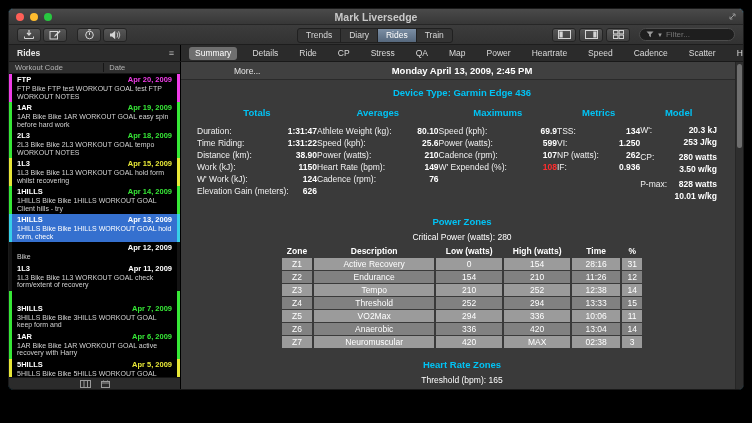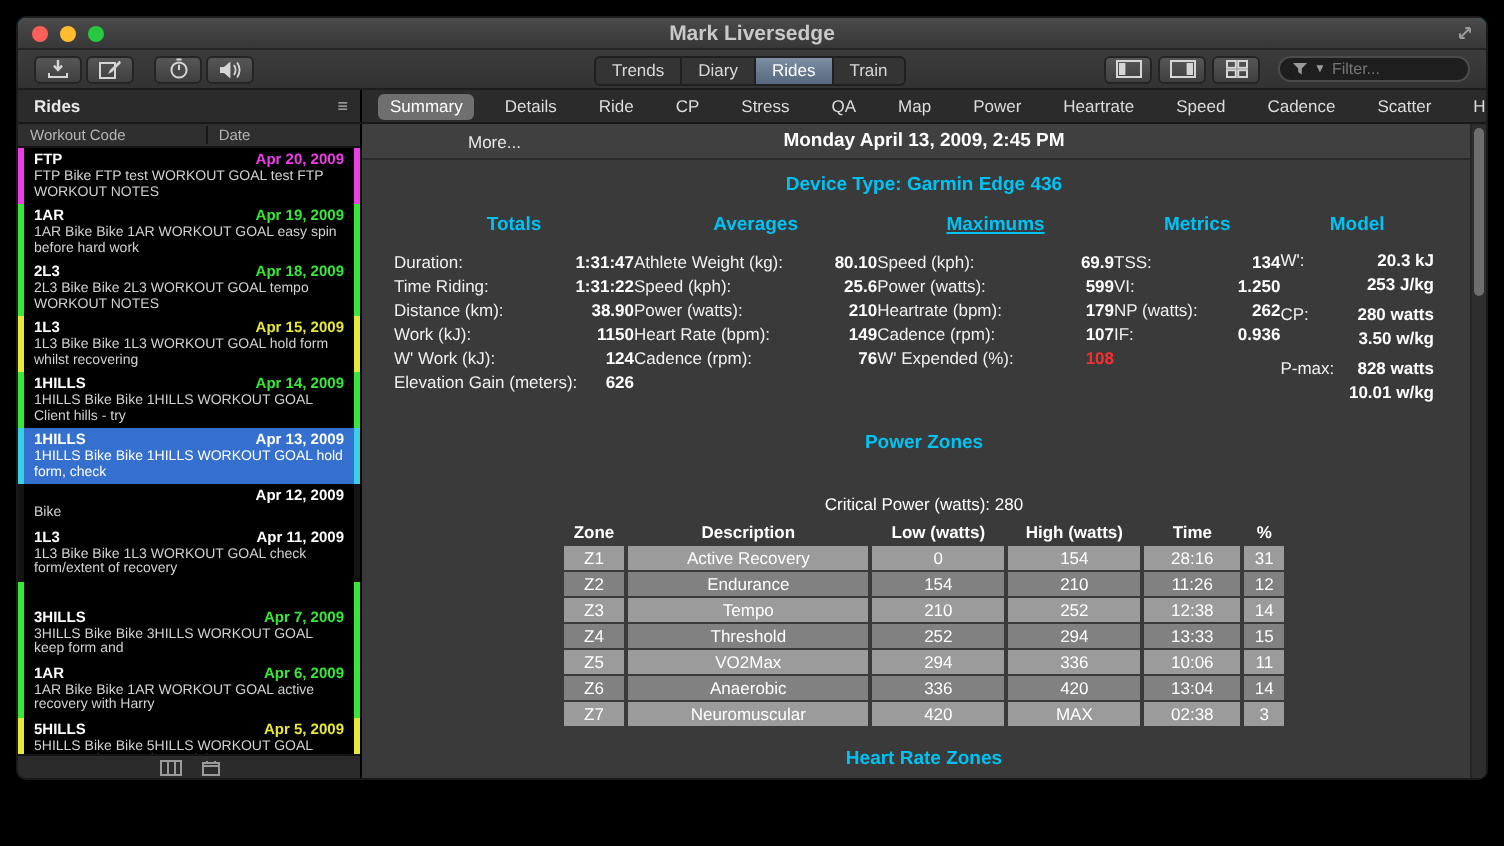--- a/index.html
+++ b/index.html
@@ -67,21 +67,21 @@
   .sumcol.mets{width:104px;}.sumcol.model{width:96px;}
   .sumtitle{text-align:center;font-size:9.5px;font-weight:bold;margin-bottom:7px;}
   .srow{display:flex;justify-content:space-between;line-height:12px;}
   .slabel{font-size:8.5px;color:#f0f0f0;white-space:nowrap;}
   .sval{font-size:8.5px;font-weight:bold;color:#fff;}
   .mrow{display:flex;justify-content:space-between;margin-bottom:5px;}
   .mlabel{font-size:8.5px;color:#f0f0f0;width:28px;line-height:10px;}
   .mvals{display:flex;flex-direction:column;align-items:flex-end;gap:2px;}
   .mval{font-size:8.5px;font-weight:bold;color:#fff;line-height:10px;}
   .ztitle{margin-top:10px;text-align:center;font-size:9.5px;font-weight:bold;}
-  .zsub{margin-top:20px;text-align:center;font-size:8.5px;color:#fff;}
+  .zsub{margin-top:5px;text-align:center;font-size:8.5px;color:#fff;}
   table.zones{border-collapse:separate;border-spacing:2px 1px;margin:3px auto 0;}
   table.zones th{font-size:8.5px;font-weight:bold;color:#fff;padding:0 5px 1px;text-align:center;}
   table.zones td{font-size:8.5px;color:#fff;text-align:center;padding:1px 5px;background:#8d8d8d;}
   table.zones tbody tr:nth-child(odd) td{background:#9b9b9b;}
   table.zones tbody tr:nth-child(even) td{background:#818181;}
   td.zcol{min-width:26px;} td.dcol{min-width:120px;} td.lcol,td.hcol{min-width:66px;} td.tcol{min-width:48px;} td.pcol{min-width:20px;}
   .mainscroll{position:absolute;right:0;top:0;bottom:0;width:8px;background:#2e2e2e;border-left:1px solid #262626;}
   .mthumb{position:absolute;left:1px;right:1px;top:2px;height:84px;background:#6e6e6e;border-radius:3px;}
   svg{display:block;}
 </style>
@@ -396,32 +396,28 @@
                 <span class="slabel">Heart Rate (bpm):</span>
                 <span class="sval">149</span>
               </div>
             <div class="srow">
                 <span class="slabel">Cadence (rpm):</span>
                 <span class="sval">76</span>
               </div>
           </div>
 
           <div class="sumcol maxs">
-            <div class="sumtitle" style="color: rgb(0, 195, 245); text-decoration: underline;">Maximums</div>
+            <div class="sumtitle" style="color: rgb(0, 195, 245);">Maximums</div>
             <div class="srow">
                 <span class="slabel">Speed (kph):</span>
                 <span class="sval">69.9</span>
               </div>
             <div class="srow">
                 <span class="slabel">Power (watts):</span>
                 <span class="sval">599</span>
-              </div>
-            <div class="srow">
-                <span class="slabel">Heartrate (bpm):</span>
-                <span class="sval">179</span>
               </div>
             <div class="srow">
                 <span class="slabel">Cadence (rpm):</span>
                 <span class="sval">107</span>
               </div>
             <div class="srow">
                 <span class="slabel">W' Expended (%):</span>
                 <span class="sval" style="color: rgb(255, 45, 45);">108</span>
               </div>
           </div>

